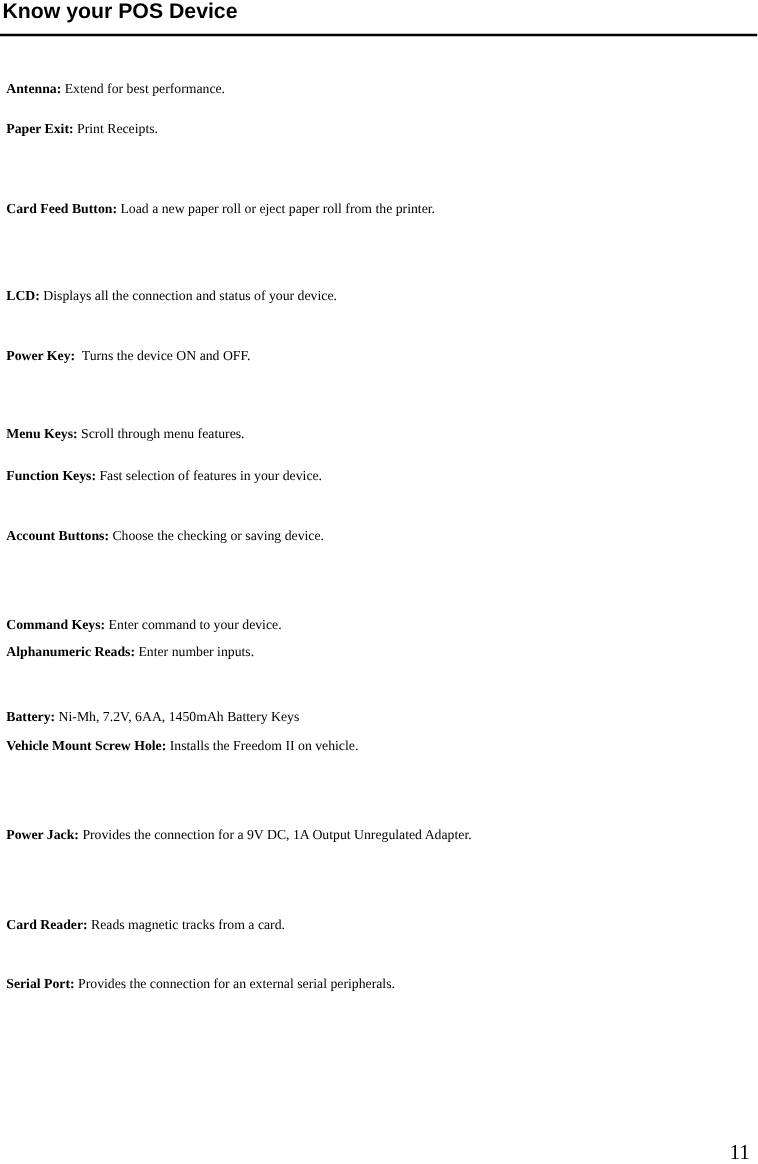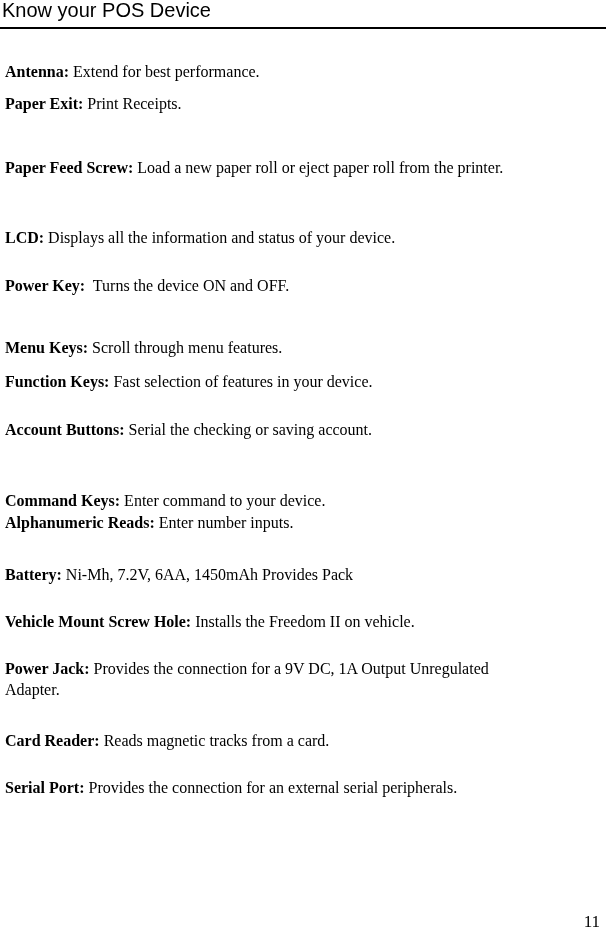--- a/index.html
+++ b/index.html
@@ -1,61 +1,61 @@
 <!DOCTYPE html>
 <html><head>
 <meta charset="utf-8">
 <style>
   html, body { margin:0; padding:0; background:#ffffff; }
   body { width:606px; height:931px; position:relative; overflow:hidden; color:#000; }
   .title {
     position:absolute; left:2px; top:-1px;
-    font-family:"Liberation Sans", sans-serif; font-weight:normal; font-size:20px;
+    font-family:"Liberation Sans", sans-serif; font-weight:bold; font-size:17px;
     letter-spacing:0px; white-space:nowrap;
   }
   .rule { position:absolute; left:0; top:27px; width:606px; height:2px; background:#000; }
   .entry {
     position:absolute; left:5px; width:600px;
-    font-family:"Liberation Serif", serif; font-size:16px; line-height:21px;
+    font-family:"Liberation Serif", serif; font-size:11px; line-height:21px;
   }
   .entry .term { font-weight:bold; }
   .pagenum {
     position:absolute; right:6px; top:912px;
     font-family:"Liberation Serif", serif; font-size:17px;
   }
 </style>
 </head>
 <body>
 
 <div class="title">Know your POS Device</div>
 <div class="rule"></div>
 
 <div class="entry" style="top:61px"><span class="term">Antenna:</span><span> Extend for best performance.</span></div>
 
 <div class="entry" style="top:93px"><span class="term">Paper Exit:</span><span> Print Receipts.</span></div>
 
-<div class="entry" style="top:157px"><span class="term">Paper Feed Screw:</span><span> Load a new paper roll or eject paper roll from the printer.</span></div>
+<div class="entry" style="top:157px"><span class="term">Card Feed Button:</span><span> Load a new paper roll or eject paper roll from the printer.</span></div>
 
-<div class="entry" style="top:227px"><span class="term">LCD:</span><span> Displays all the information and status of your device.</span></div>
+<div class="entry" style="top:227px"><span class="term">LCD:</span><span> Displays all the connection and status of your device.</span></div>
 
 <div class="entry" style="top:275px"><span class="term">Power Key:</span><span style="white-space:pre">  Turns the device ON and OFF.</span></div>
 
 <div class="entry" style="top:337px"><span class="term">Menu Keys:</span><span> Scroll through menu features.</span></div>
 
 <div class="entry" style="top:371px"><span class="term">Function Keys:</span><span> Fast selection of features in your device.</span></div>
 
-<div class="entry" style="top:419px"><span class="term">Account Buttons:</span><span> Serial the checking or saving account.</span></div>
+<div class="entry" style="top:419px"><span class="term">Account Buttons:</span><span> Choose the checking or saving device.</span></div>
 
 <div class="entry" style="top:490px"><span class="term">Command Keys:</span><span> Enter command to your device.</span></div>
 
 <div class="entry" style="top:512px"><span class="term">Alphanumeric Reads:</span><span> Enter number inputs.</span></div>
 
-<div class="entry" style="top:564px"><span class="term">Battery:</span><span> Ni-Mh, 7.2V, 6AA, 1450mAh Provides Pack</span></div>
+<div class="entry" style="top:564px"><span class="term">Battery:</span><span> Ni-Mh, 7.2V, 6AA, 1450mAh Battery Keys</span></div>
 
-<div class="entry" style="top:611px"><span class="term">Vehicle Mount Screw Hole:</span><span> Installs the Freedom II on vehicle.</span></div>
+<div class="entry" style="top:587px"><span class="term">Vehicle Mount Screw Hole:</span><span> Installs the Freedom II on vehicle.</span></div>
 
 <div class="entry" style="top:658px; width:540px"><span class="term">Power Jack:</span><span> Provides the connection for a 9V DC, 1A Output Unregulated Adapter.</span></div>
 
 <div class="entry" style="top:730px"><span class="term">Card Reader:</span><span> Reads magnetic tracks from a card.</span></div>
 
 <div class="entry" style="top:777px"><span class="term">Serial Port:</span><span> Provides the connection for an external serial peripherals.</span></div>
 
 <div class="pagenum">11</div>
 
 </body></html>

